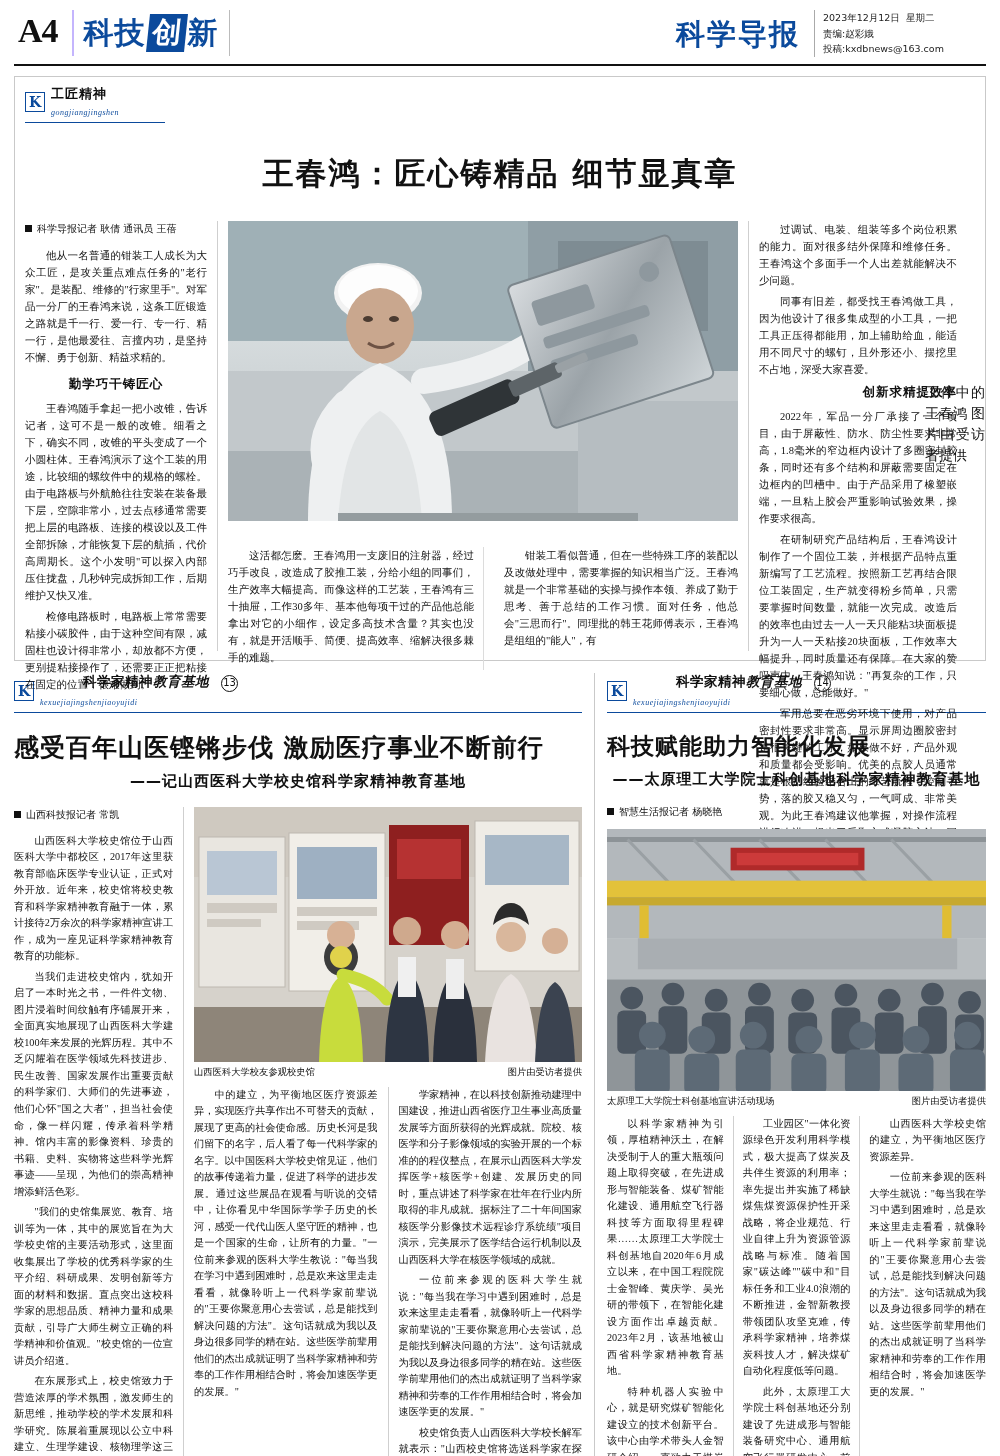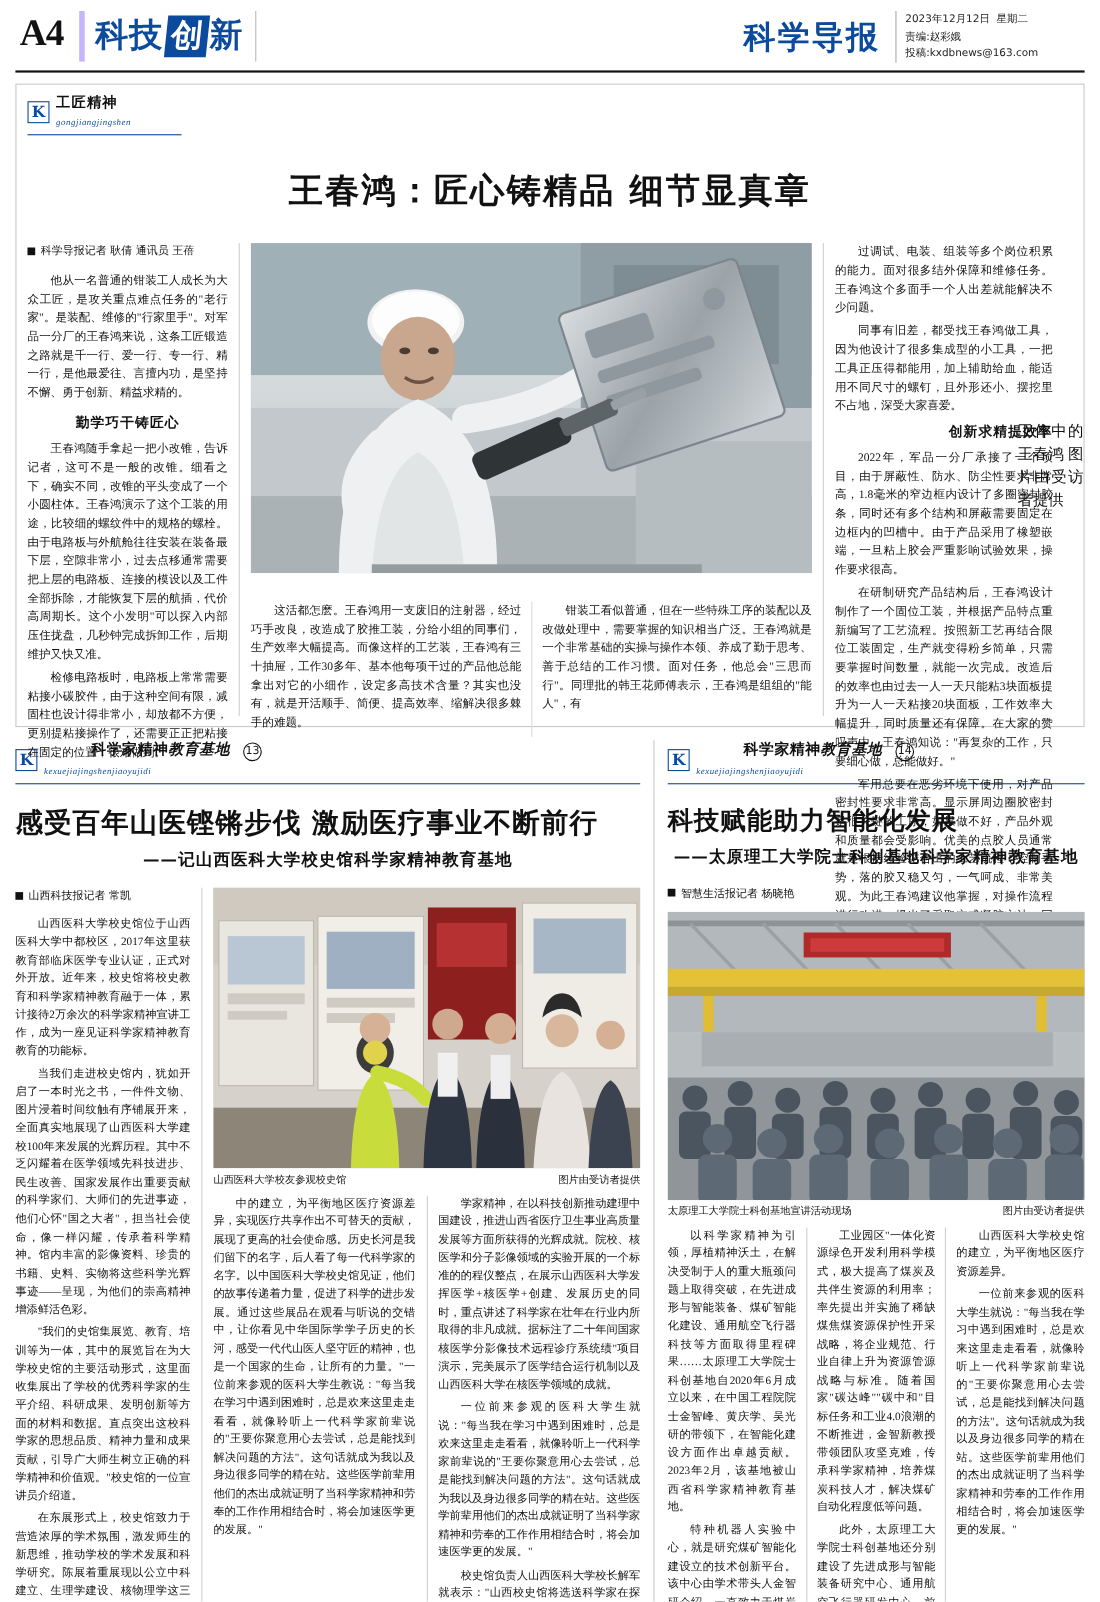--- a/index.html
+++ b/index.html
@@ -30,21 +30,21 @@
   }
   .page-num {
     font-family: "Liberation Serif", serif;
     font-size: 34px; font-weight: bold;
     letter-spacing: -1px;
     padding: 4px 14px 0 4px;
     line-height: 1;
   }
   .section-head {
     display: flex; align-items: center;
-    border-left: 5px solid #c4b5fd;
+    border-left: 2px solid #c4b5fd;
     border-right: 1px solid #bbb;
     padding: 0 10px;
     height: 46px;
   }
   .sh-char {
     font-family: "DejaVu Sans", sans-serif;
     font-weight: bold;
     font-size: 30px;
     line-height: 1;
     color: #0b4a9c;
@@ -189,21 +189,21 @@
     right: 0; top: 305px;
     width: 60px;
     font-size: 14px;
     line-height: 1.5;
   }
   .two-sub {
     display: flex; margin-top: 8px;
   }
   .two-sub > div { width: 50%; }
   .two-sub > div:first-child { padding-right: 9px; }
-  .two-sub > div:last-child { padding-left: 9px; border-left: 1px solid #dcdcdc; }
+  .two-sub > div:last-child { padding-left: 20px; border-left: 1px solid #dcdcdc; }
 
   
   .bottom {
     display: flex;
     margin-top: 12px;
     height: 790px;
   }
   .bl { width: 580px; padding-right: 12px; }
   .br { width: 392px; padding-left: 12px; border-left: 1px solid #c9c9c9; }
 

